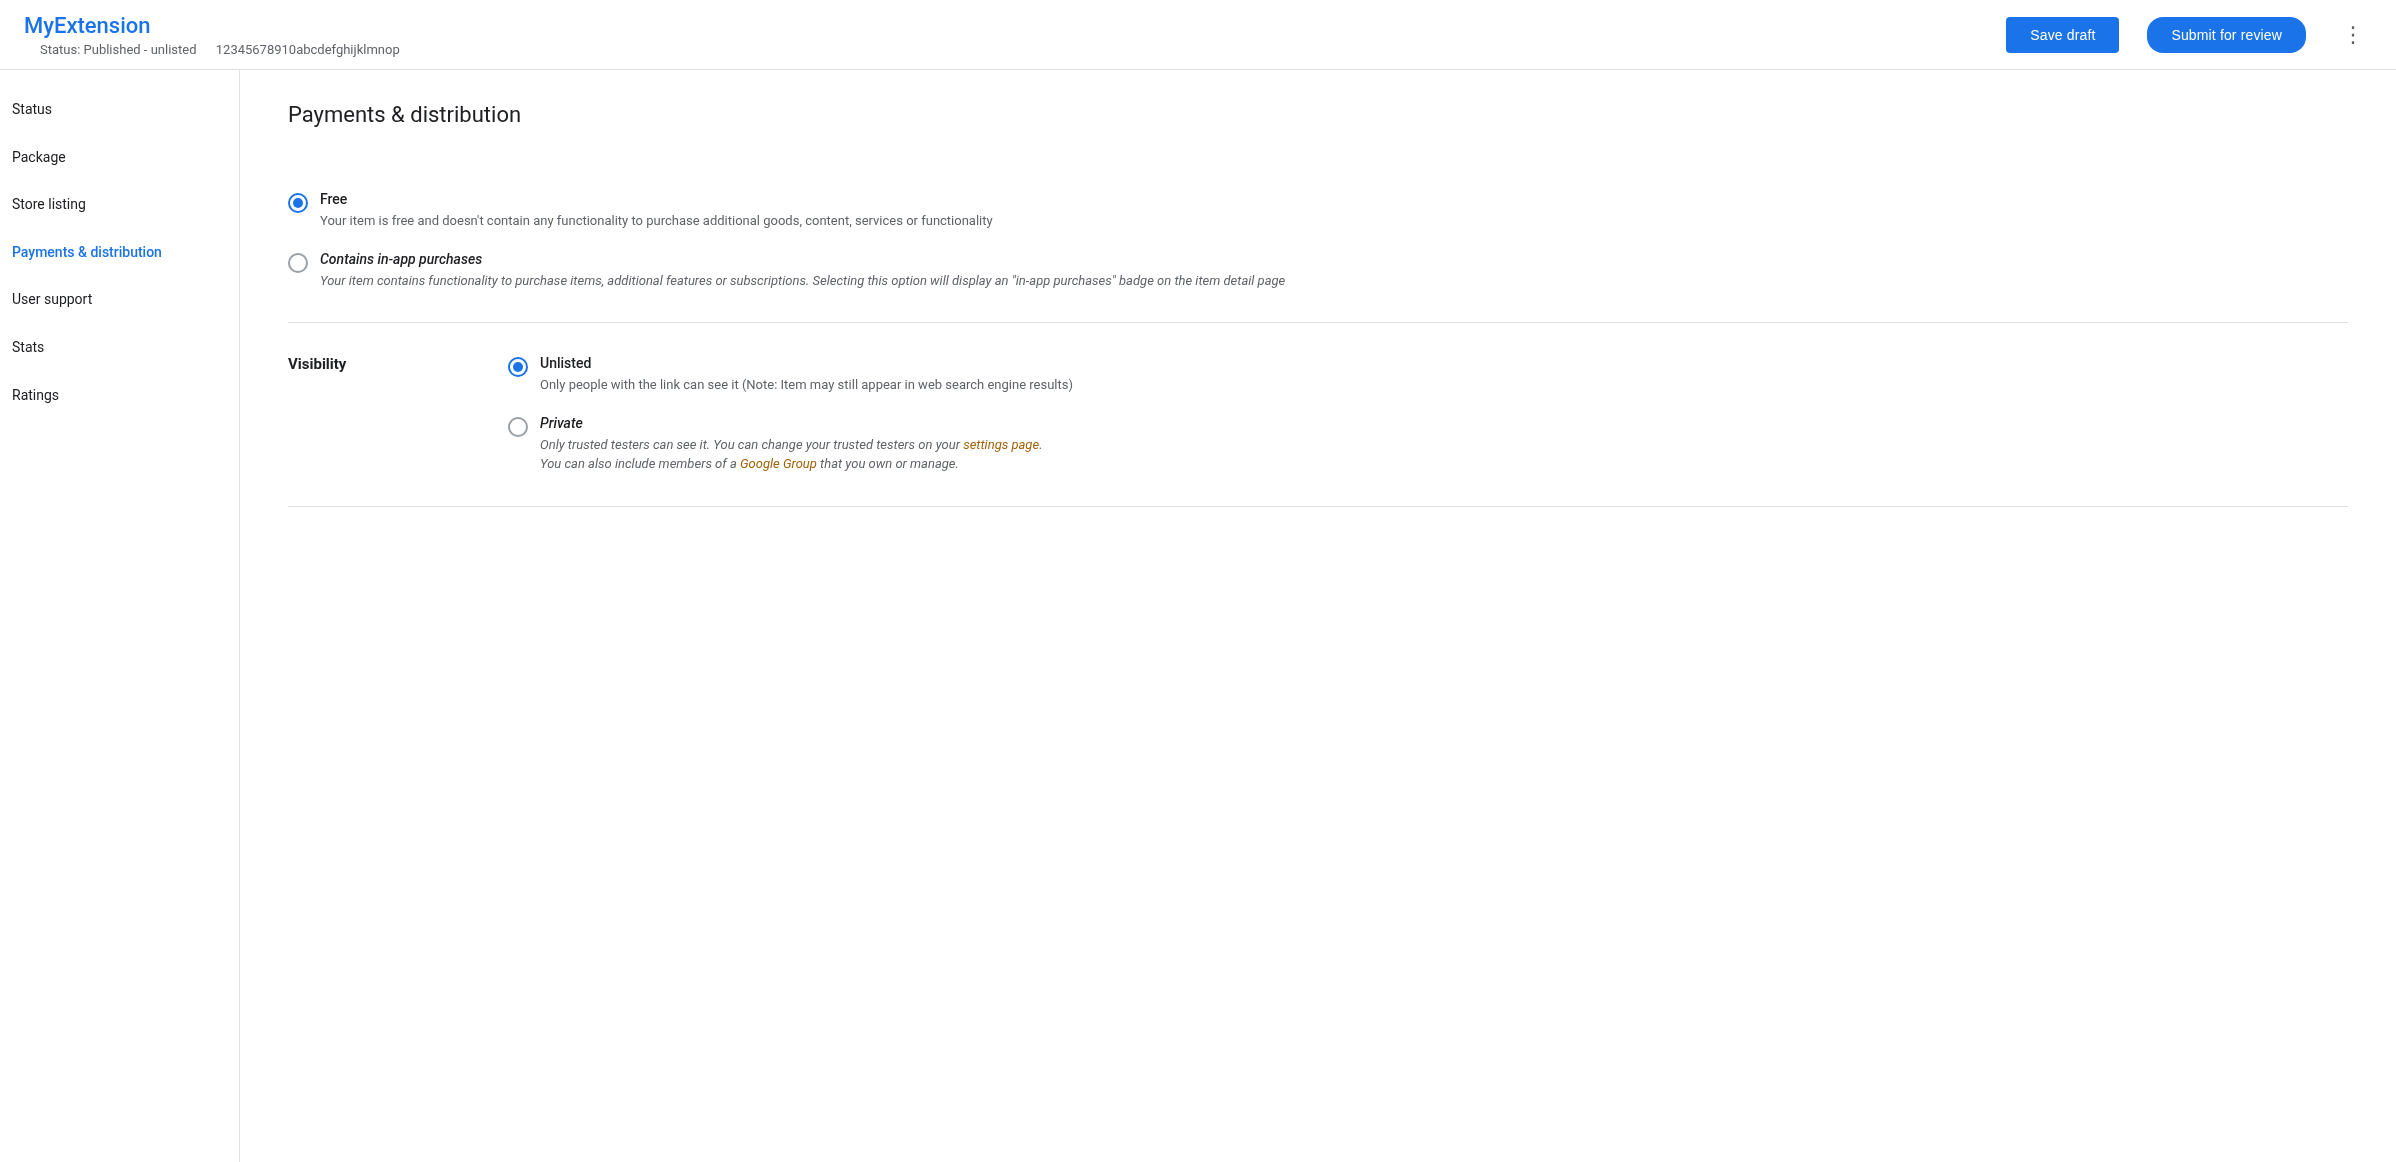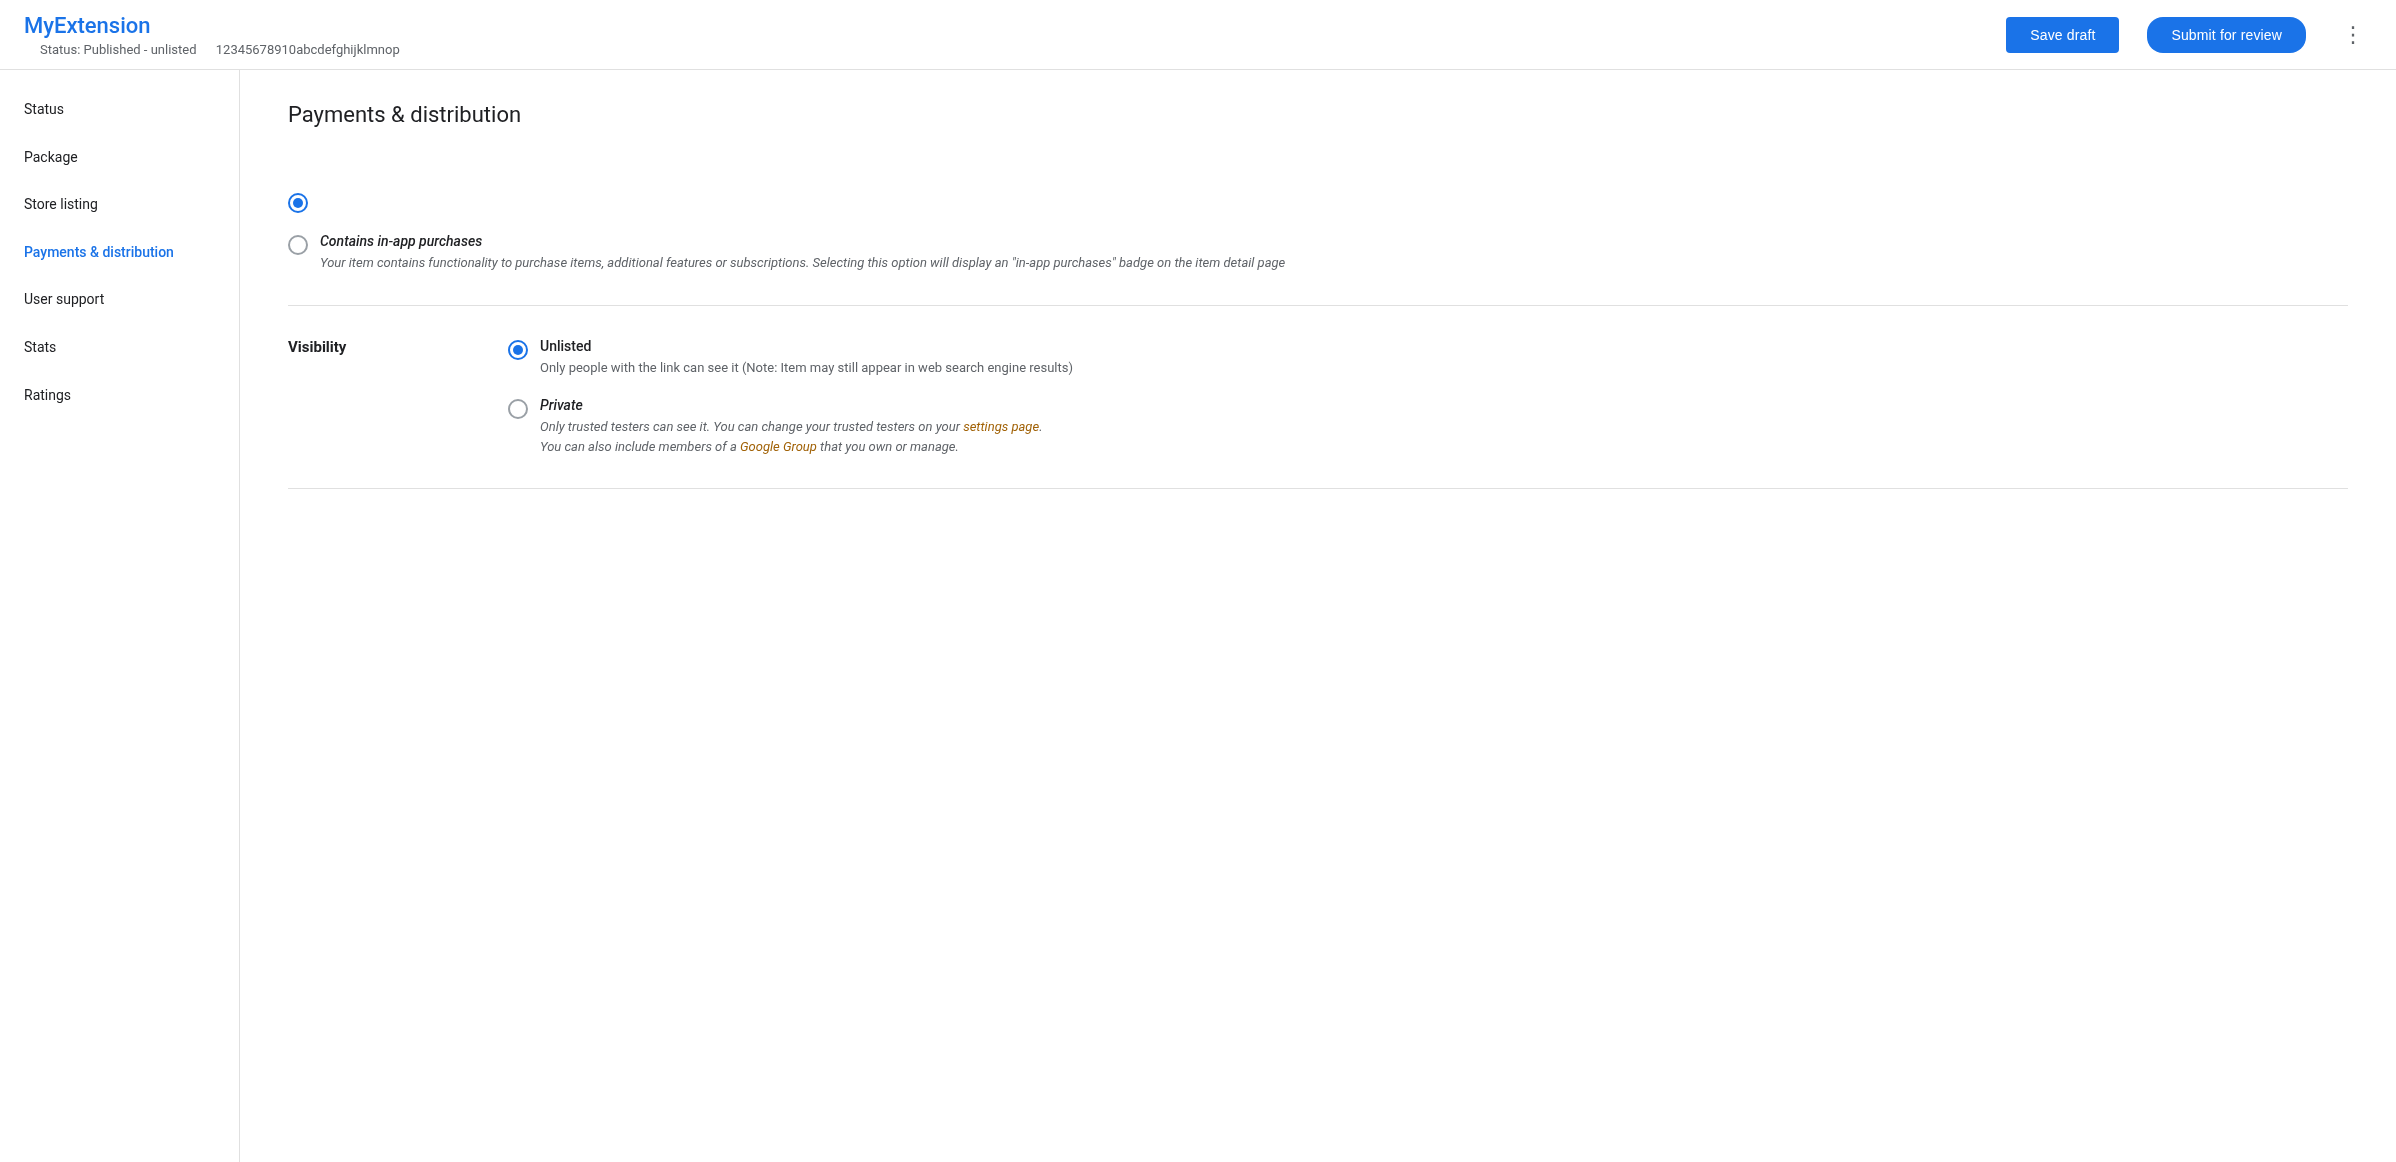--- a/index.html
+++ b/index.html
@@ -72,21 +72,21 @@
     }
 
     
     .sidebar {
       width: 240px;
       border-right: 1px solid #e0e0e0;
       padding: 16px 0;
       flex-shrink: 0;
     }
     .sidebar-item {
-      padding: 14px 24px;
+      padding: 14px 12px;
       font-size: 14px;
       color: #202124;
       cursor: pointer;
       line-height: 1.4;
     }
     .sidebar-item.active {
       color: #1a73e8;
       font-weight: 500;
     }
 
@@ -212,20 +212,24 @@
   </nav>
 
   <main class="main-content">
     <h1 class="page-title">Payments &amp; distribution</h1>
 
     <div class="section">
       <div class="section-options">
 
         <div class="radio-option">
           <div class="radio-circle selected"></div>
+          <div class="radio-text">
+            <div class="radio-label">Free</div>
+            <div class="radio-description">Your item is free and doesn't contain any functionality to purchase additional goods, content, services or functionality</div>
+          </div>
         </div>
 
         <div class="radio-option">
           <div class="radio-circle"></div>
           <div class="radio-text">
             <div class="radio-label">Contains in-app purchases</div>
             <div class="radio-description">Your item contains functionality to purchase items, additional features or subscriptions. Selecting this option will display an "in-app purchases" badge on the item detail page</div>
           </div>
         </div>
 

